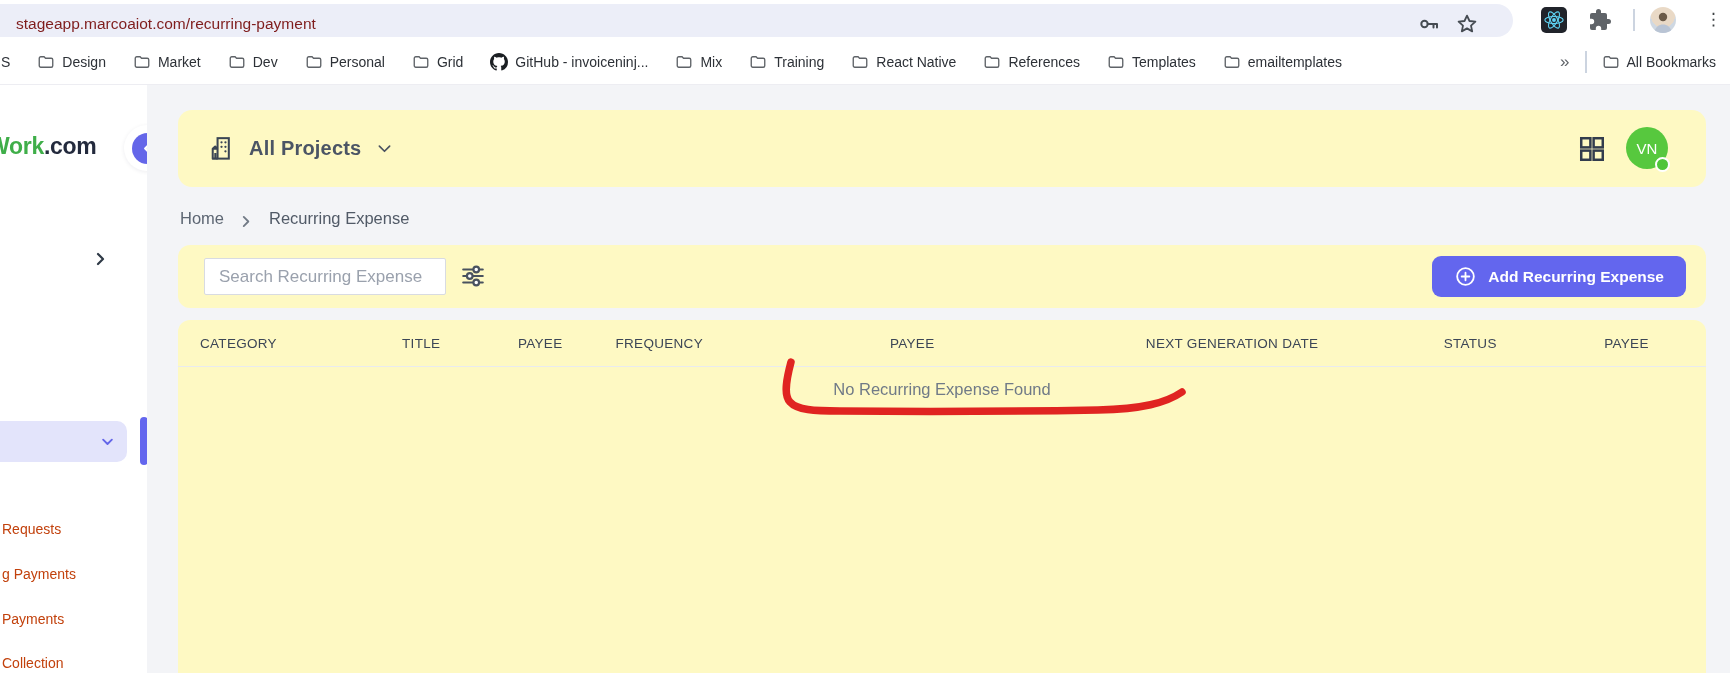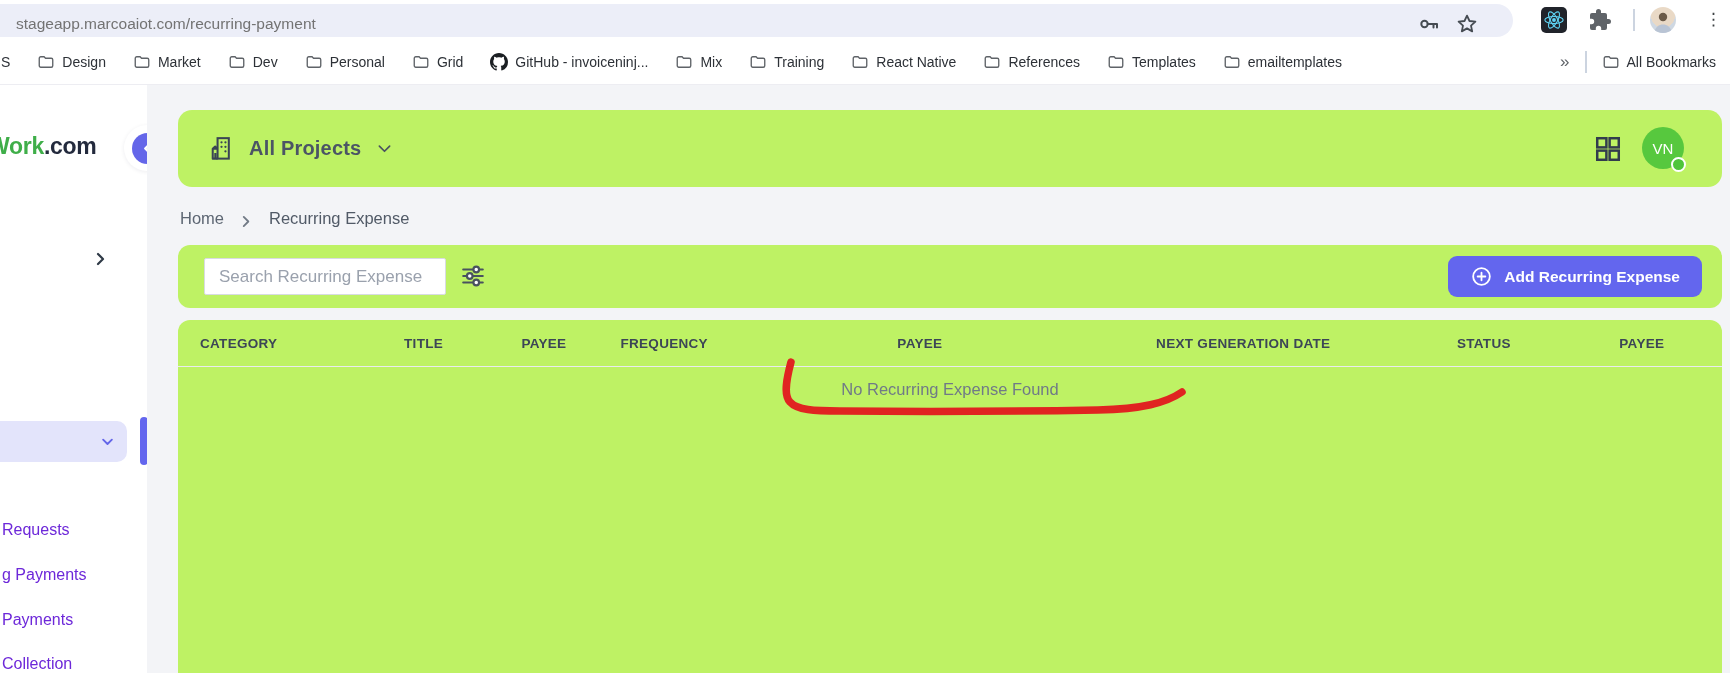--- a/index.html
+++ b/index.html
@@ -3,21 +3,21 @@
 <meta charset="utf-8">
 <style>
   * { margin:0; padding:0; box-sizing:border-box; }
   html,body { width:1730px; height:673px; overflow:hidden; background:#fff;
     font-family:"Liberation Sans", sans-serif; }
 
   
   .topbar { position:absolute; left:0; top:0; width:1730px; height:40px; background:#fff; }
   .omnibox { position:absolute; left:-30px; top:4px; width:1543px; height:33px;
     background:#eceef8; border-radius:18px; }
-  .url-text { position:absolute; left:46px; top:11px; font-size:15.5px; color:#737373; }
+  .url-text { position:absolute; left:46px; top:11px; font-size:15.5px; color:#7f1d1d; }
   .tb-ic { position:absolute; top:8px; width:24px; height:24px; color:#454b52; }
   .react-badge { position:absolute; left:1541px; top:7px; width:26px; height:26px;
     background:#20232a; border-radius:5px; display:flex; align-items:center; justify-content:center; }
   .tb-sep { position:absolute; left:1633px; top:9px; width:2px; height:22px; background:#ccd4e0; }
   .chrome-avatar { position:absolute; left:1650px; top:7px; width:26px; height:26px; border-radius:50%;
     background:radial-gradient(circle at 50% 35%, #e9d9c6 0 55%, #cfd8e2 56%); overflow:hidden; }
   .dots { position:absolute; left:1705px; top:8px; font-size:17px; color:#3c4043; letter-spacing:0; line-height:24px; }
 
   
   .bookmarks { position:absolute; left:0; top:40px; width:1730px; height:45px; background:#fff;
@@ -39,29 +39,29 @@
   .brand .g { color:#3fae49; } .brand .d { color:#232a3d; }
 
   .side-chevron { position:absolute; left:95px; top:167px; }
 
   .side-pill { position:absolute; left:-14px; top:336px; width:141px; height:41px;
     background:#e3e4fb; border-radius:10px; cursor:pointer; }
   .side-pill svg { position:absolute; right:12px; top:13px; }
   .side-indicator { position:absolute; left:140px; top:332px; width:8px; height:48px;
     background:#6366ee; border-radius:4px; }
 
-  .side-item { position:absolute; left:2px; font-size:16px; color:#6d28d9; white-space:nowrap; cursor:pointer; }
+  .side-item { position:absolute; left:2px; font-size:14px; color:#c2410c; white-space:nowrap; cursor:pointer; }
 
   .collapse-halo { position:absolute; left:124px; top:40px; width:46px; height:46px; border-radius:50%;
     background:#fff; box-shadow:0 1px 4px rgba(30,30,60,.08); }
   .collapse-btn { position:absolute; left:131.5px; top:47.5px; width:31px; height:31px; border-radius:50%;
     background:#6466e9; display:flex; align-items:center; justify-content:center; cursor:pointer; }
 
   
-  .card { position:absolute; left:31px; right:8px; background:#bef264; }
+  .card { position:absolute; left:31px; right:24px; background:#fef9c3; }
   .header-card { top:25px; height:77px; border-radius:14px; }
   .proj-sel { position:absolute; left:30px; top:0; height:77px; display:flex; align-items:center; gap:14px; cursor:pointer; }
   .proj-label { font-size:20px; font-weight:700; color:#4b5565; letter-spacing:0.2px; }
   .grid-ic { position:absolute; right:100px; top:25px; cursor:pointer; }
   .user-avatar { position:absolute; right:38px; top:17px; width:42px; height:42px; border-radius:50%;
     background:#57c83e; color:#fff; font-weight:400; font-size:15px;
     display:flex; align-items:center; justify-content:center; cursor:pointer; }
   .user-dot { position:absolute; right:-2px; bottom:-3px; width:15px; height:15px; border-radius:50%;
     background:#4fc53b; border:2.5px solid #fff; }
 
@@ -75,21 +75,21 @@
     font-family:"Liberation Sans", sans-serif; outline:none; background:#fff; }
   .search-input::placeholder { color:#9aa1ad; }
   .filter-ic { position:absolute; left:282px; top:18px; cursor:pointer; }
   .add-btn { position:absolute; right:20px; top:11px; height:41px; padding:0 22px;
     background:#6366ee; border:none; border-radius:9px; color:#fff; font-size:15.5px; font-weight:700;
     font-family:"Liberation Sans", sans-serif; display:flex; align-items:center; gap:11px; cursor:pointer; }
 
   .table-card { top:235px; height:420px; border-radius:12px; }
   .thead { display:grid; grid-template-columns:10% 10% 6% 10% 24% 19% 13% 8%;
     height:47px; align-items:center; padding:0 20px; border-bottom:1.5px solid #e9ebef; }
-  .th { font-size:13.5px; font-weight:700; color:#3c4656; letter-spacing:0.3px; text-align:center; white-space:nowrap; }
+  .th { font-size:13.5px; font-weight:400; color:#3c4656; letter-spacing:0.3px; text-align:center; white-space:nowrap; }
   .th:first-child { text-align:left; padding-left:2px; }
   .empty-msg { margin-top:13px; text-align:center; font-size:16.5px; color:#707a87; }
 
   .annotation { position:absolute; left:0; top:0; width:1583px; height:588px; pointer-events:none; z-index:5; }
 </style>
 </head>
 <body>
 
 <div class="topbar">
   <div class="omnibox">

